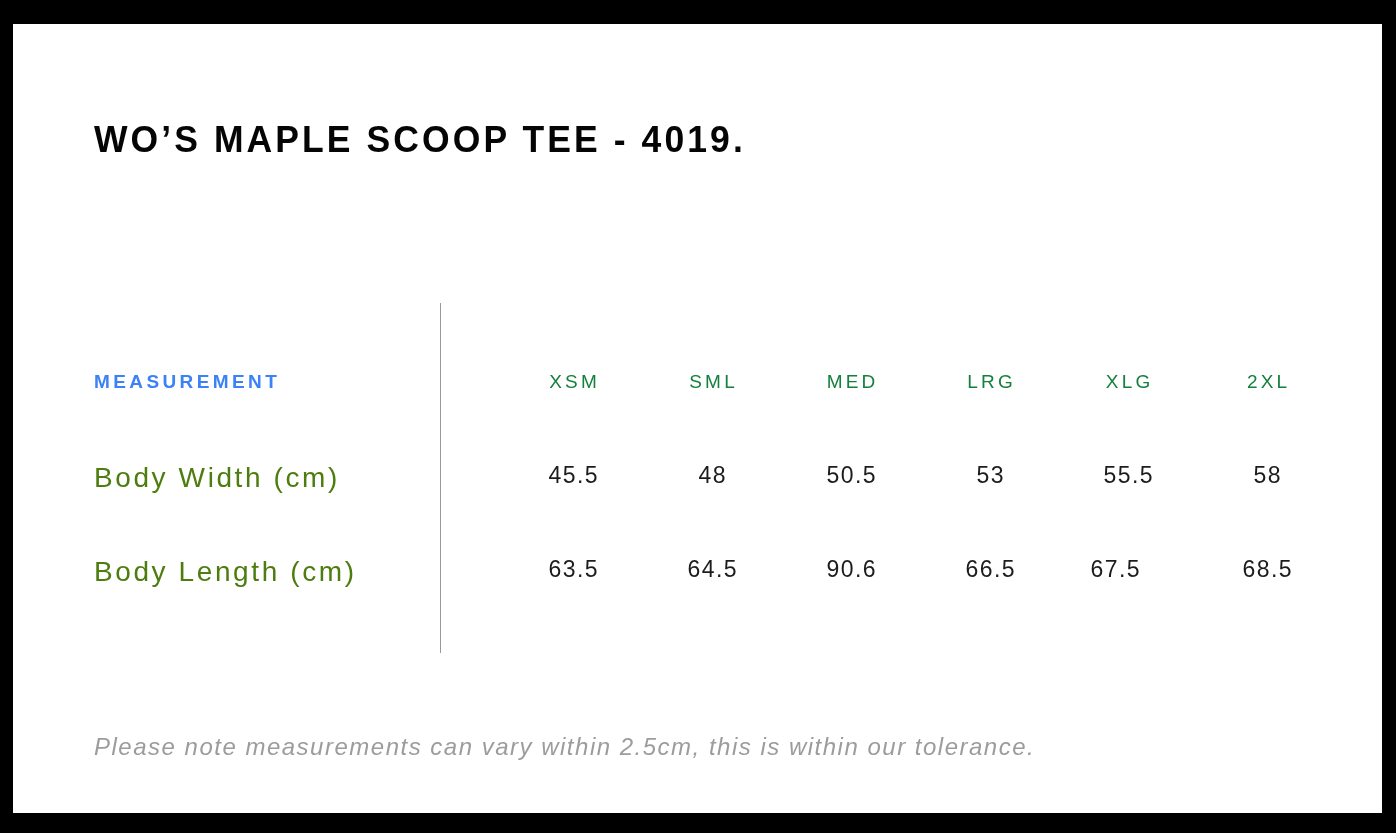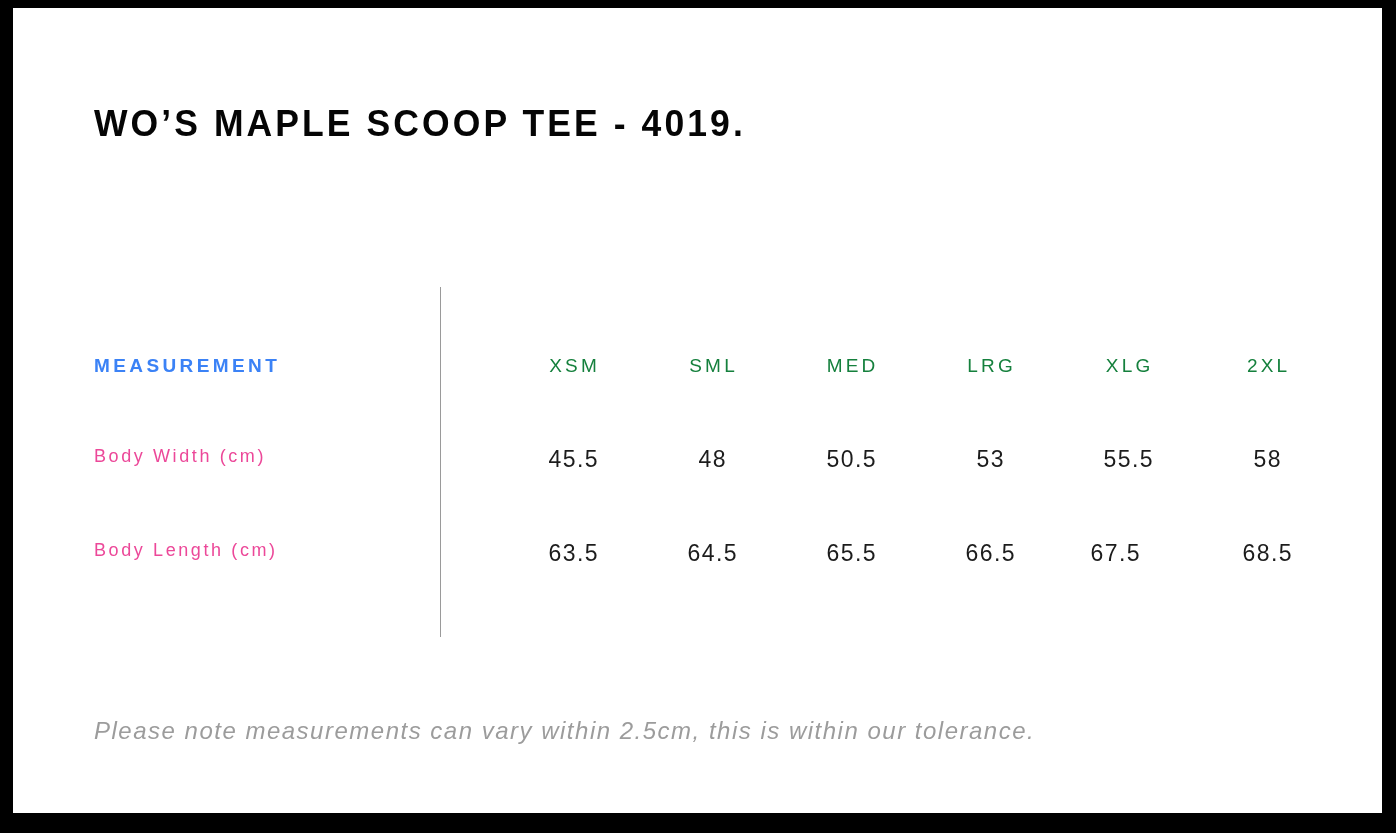--- a/index.html
+++ b/index.html
@@ -14,21 +14,21 @@
     overflow: hidden;
   }
 
   
   #size-chart-frame {
     position: relative;
     box-sizing: border-box;
     width: 1396px;
     height: 833px;
     background: #000000;
-    padding: 8px 14px 20px 13px;
+    padding: 24px 14px 20px 13px;
   }
   #size-chart-sheet {
     position: relative;
     box-sizing: border-box;
     width: 100%;
     height: 100%;
     background: #ffffff;
   }
 
   
@@ -81,24 +81,24 @@
     top: -15px;
     white-space: nowrap;
   }
   #header-row .row-label {
     font-size: 19px;
     font-weight: 700;
     letter-spacing: 3.4px;
     color: #3b82f6;
   }
   .chart-row:not(#header-row) .row-label {
-    font-size: 18px;
+    font-size: 28px;
     font-weight: 400;
     letter-spacing: 2.6px;
-    color: #ec4899;
+    color: #4d7c0f;
   }
 
   .cell {
     position: absolute;
     top: -15px;
     width: 140px;
     margin-left: -70px;
     text-align: center;
     white-space: nowrap;
   }
@@ -160,21 +160,21 @@
         <span class="cell" style="left:838px">50.5</span>
         <span class="cell" style="left:977px">53</span>
         <span class="cell" style="left:1115px">55.5</span>
         <span class="cell" style="left:1254px">58</span>
       </div>
 
       <div class="chart-row" id="row-1">
         <span class="row-label">Body Length (cm)</span>
         <span class="cell" style="left:560px">63.5</span>
         <span class="cell" style="left:699px">64.5</span>
-        <span class="cell" style="left:838px">65.5</span>
+        <span class="cell" style="left:838px">90.6</span>
         <span class="cell" style="left:977px">66.5</span>
         <span class="cell" style="left:1102px">67.5</span>
         <span class="cell" style="left:1254px">68.5</span>
       </div>
 
     </div>
 
     <p id="tolerance-note">Please note measurements can vary within 2.5cm, this is within our tolerance.</p>
 
   </div>

